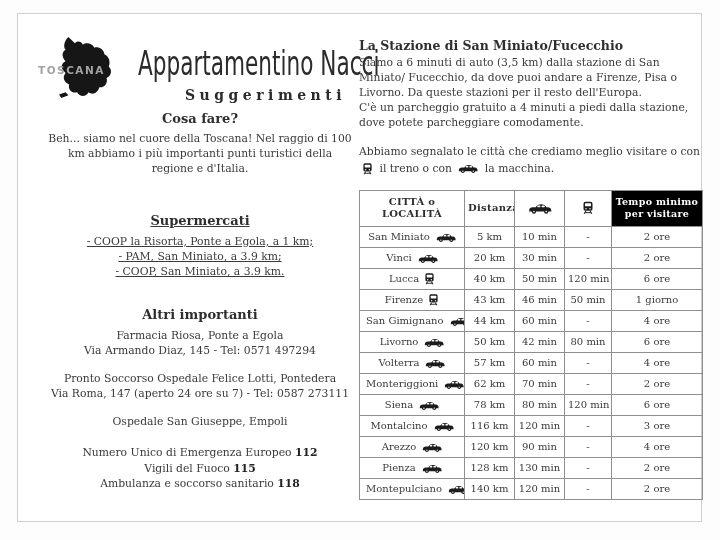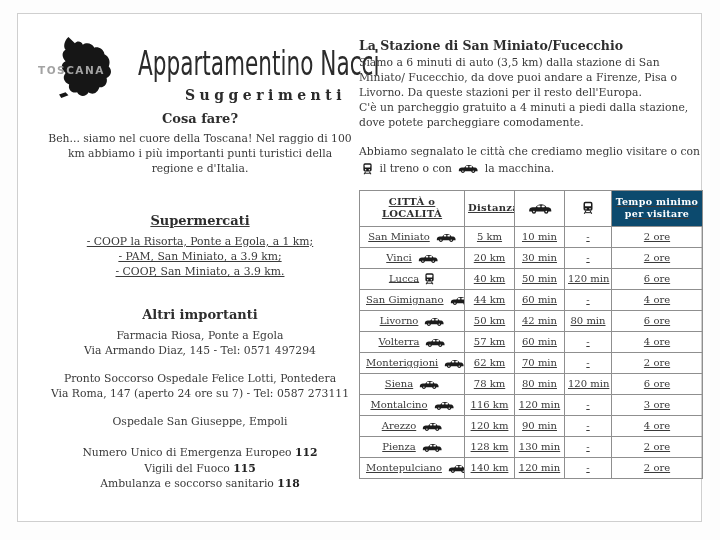--- a/index.html
+++ b/index.html
@@ -50,28 +50,28 @@
   .right-col .h2 { font-size:12.5px; margin-bottom:3px; }
   .right-col .body-text { margin-bottom:0; }
   .note { font-size:10.8px; line-height:1.5; margin-top:14px; }
 
   .icon-ph { display:inline-block; vertical-align:middle; }
   .icon-ph svg { display:block; width:100%; height:100%; }
   .ph-car { width:22px; height:10px; margin:0 2px; }
   .ph-train { width:11px; height:14px; margin:0 3px; }
 
   
-  table.city-table { border-collapse:collapse; table-layout:fixed; width:343px; margin-top:13px;text-decoration:underline; }
+  table.city-table { border-collapse:collapse; table-layout:fixed; width:343px; margin-top:13px; }
   .city-table th, .city-table td {
     border:1px solid #8f8f8f; font-size:10px; text-align:center;
     padding:1px 3px; height:21px; font-weight:normal; color:#3a3a3a;
     overflow:hidden; white-space:nowrap;
   }
   .city-table thead th { height:36px; font-weight:bold; font-size:10px; line-height:1.25; color:#2e2e2e; letter-spacing:0.3px; }
-  .city-table th.th-tempo { background:#0c4a6e; color:#ffffff; font-size:9.5px; }
+  .city-table th.th-tempo { background:#000000; color:#ffffff; font-size:9.5px; }
   .city-table td.td-city { text-align:center; padding-left:6px; }
   .td-city .icon-ph { margin-left:5px; }
   .th-icon .icon-ph { vertical-align:middle; }
   .th-icon .ph-car { width:26px; height:12px; }
   .th-icon .ph-train { width:12px; height:16px; }
 </style>
 </head>
 <body>
 
 <div class="canvas">
@@ -255,20 +255,37 @@
     <path d="M10.8 13 L13 16.6" stroke="#1c1c1c" stroke-width="1.5" fill="none"></path>
     <path d="M4.4 15.2 L11.6 15.2" stroke="#1c1c1c" stroke-width="1.3" fill="none"></path>
   </svg>
 </span></td>
               <td>40 km</td>
               <td>50 min</td>
               <td>120 min</td>
               <td>6 ore</td>
             </tr>
             <tr>
+              <td class="td-city"><span>Firenze</span><span class="icon-ph ph-train">
+  <svg viewBox="0 0 16 18" xmlns="http://www.w3.org/2000/svg" preserveAspectRatio="xMidYMid meet">
+    <rect x="2" y="0.8" width="12" height="11.8" rx="2.4" fill="#1c1c1c"></rect>
+    <rect x="4" y="2.8" width="8" height="4" rx="0.8" fill="#ffffff"></rect>
+    <circle cx="5.3" cy="10" r="1" fill="#ffffff"></circle>
+                    <circle cx="10.7" cy="10" r="1" fill="#ffffff"></circle>
+    <path d="M5.2 13 L3 16.6" stroke="#1c1c1c" stroke-width="1.5" fill="none"></path>
+    <path d="M10.8 13 L13 16.6" stroke="#1c1c1c" stroke-width="1.5" fill="none"></path>
+    <path d="M4.4 15.2 L11.6 15.2" stroke="#1c1c1c" stroke-width="1.3" fill="none"></path>
+  </svg>
+</span></td>
+              <td>43 km</td>
+              <td>46 min</td>
+              <td>50 min</td>
+              <td>1 giorno</td>
+            </tr>
+            <tr>
               <td class="td-city"><span>San Gimignano</span><span class="icon-ph ph-car">
   <svg viewBox="0 0 36 16" xmlns="http://www.w3.org/2000/svg" preserveAspectRatio="xMidYMid meet">
     <path d="M3 10 C3 7 5.2 5.6 8 5.6 L12 5.6 C13.5 2.6 16.5 1.4 19.5 1.4 C23 1.4 25.6 3 27 5.6 L29.5 5.6 C32 6.1 33.6 7.6 33.6 10 L33.6 11.6 L3 11.6 Z" fill="#1c1c1c"></path>
     <rect x="14.2" y="3.1" width="4.4" height="2.4" rx="0.8" fill="#ffffff"></rect>
     <rect x="20.2" y="3.1" width="4.4" height="2.4" rx="0.8" fill="#ffffff"></rect>
     <circle cx="9.6" cy="11.6" r="3" fill="#1c1c1c"></circle>
                     <circle cx="9.6" cy="11.6" r="1.1" fill="#ffffff"></circle>
     <circle cx="26.6" cy="11.6" r="3" fill="#1c1c1c"></circle>
                     <circle cx="26.6" cy="11.6" r="1.1" fill="#ffffff"></circle>
   </svg>

